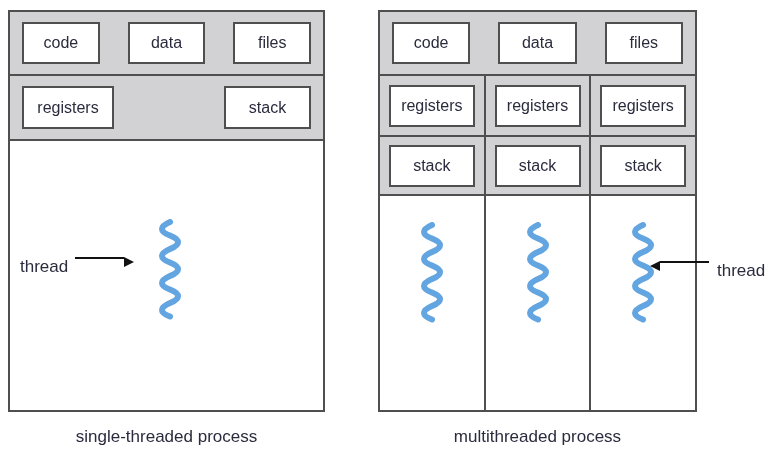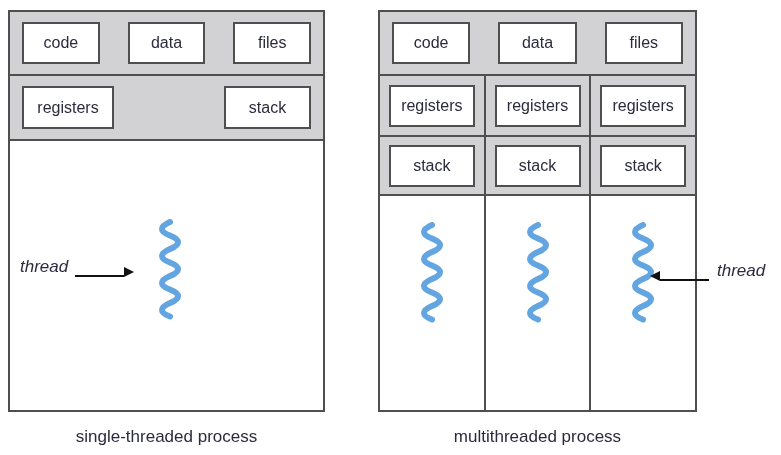--- a/index.html
+++ b/index.html
@@ -98,23 +98,22 @@
   .squiggle-left {
     position: absolute;
     left: 142px;
     top: 78px;
   }
 
   
   .thread-note {
     position: absolute;
     display: flex;
-    align-items: flex-end;
+    align-items: flex-start;
     height: 20px;
-    font-style: italic;
   }
   .thread-note .tlabel {
     font-size: 17px;
     color: var(--text-dark, #2b2b3e);
     line-height: 20px;
     white-space: nowrap;
   }
   .aline {
     display: inline-block;
     width: 49px;

